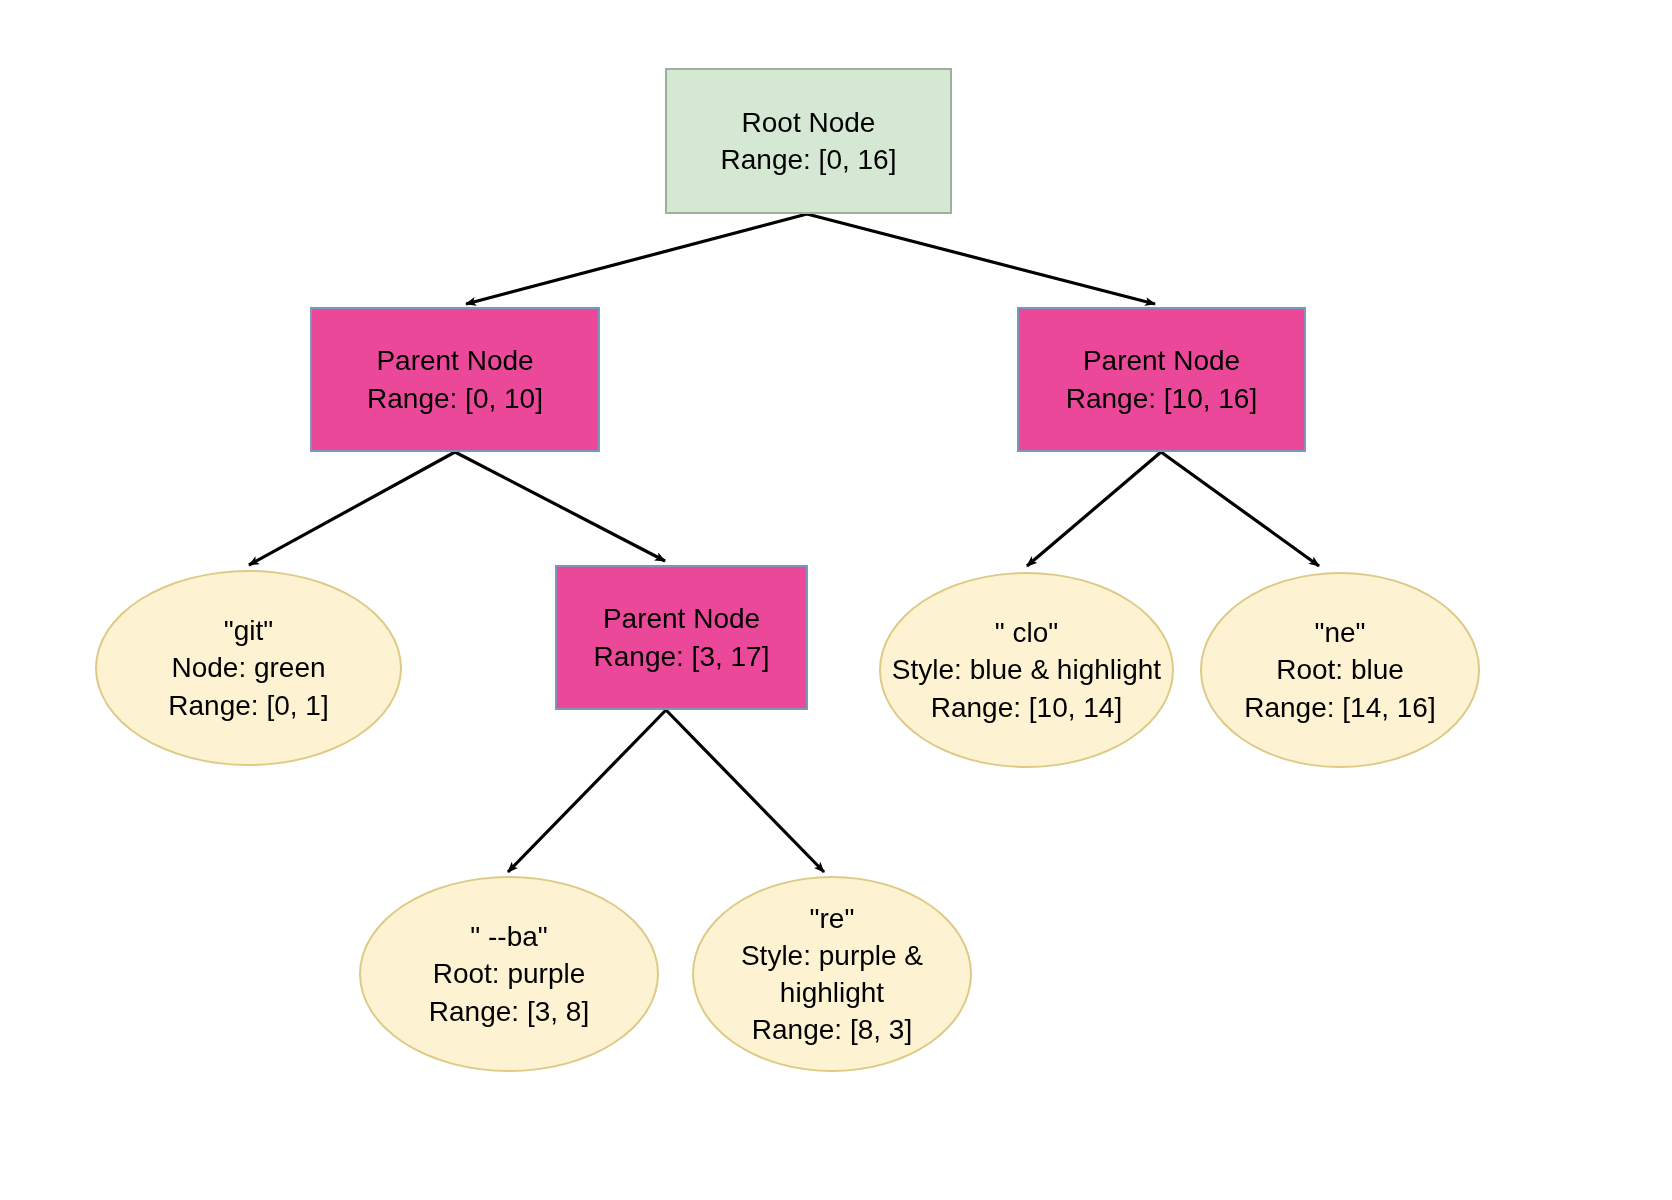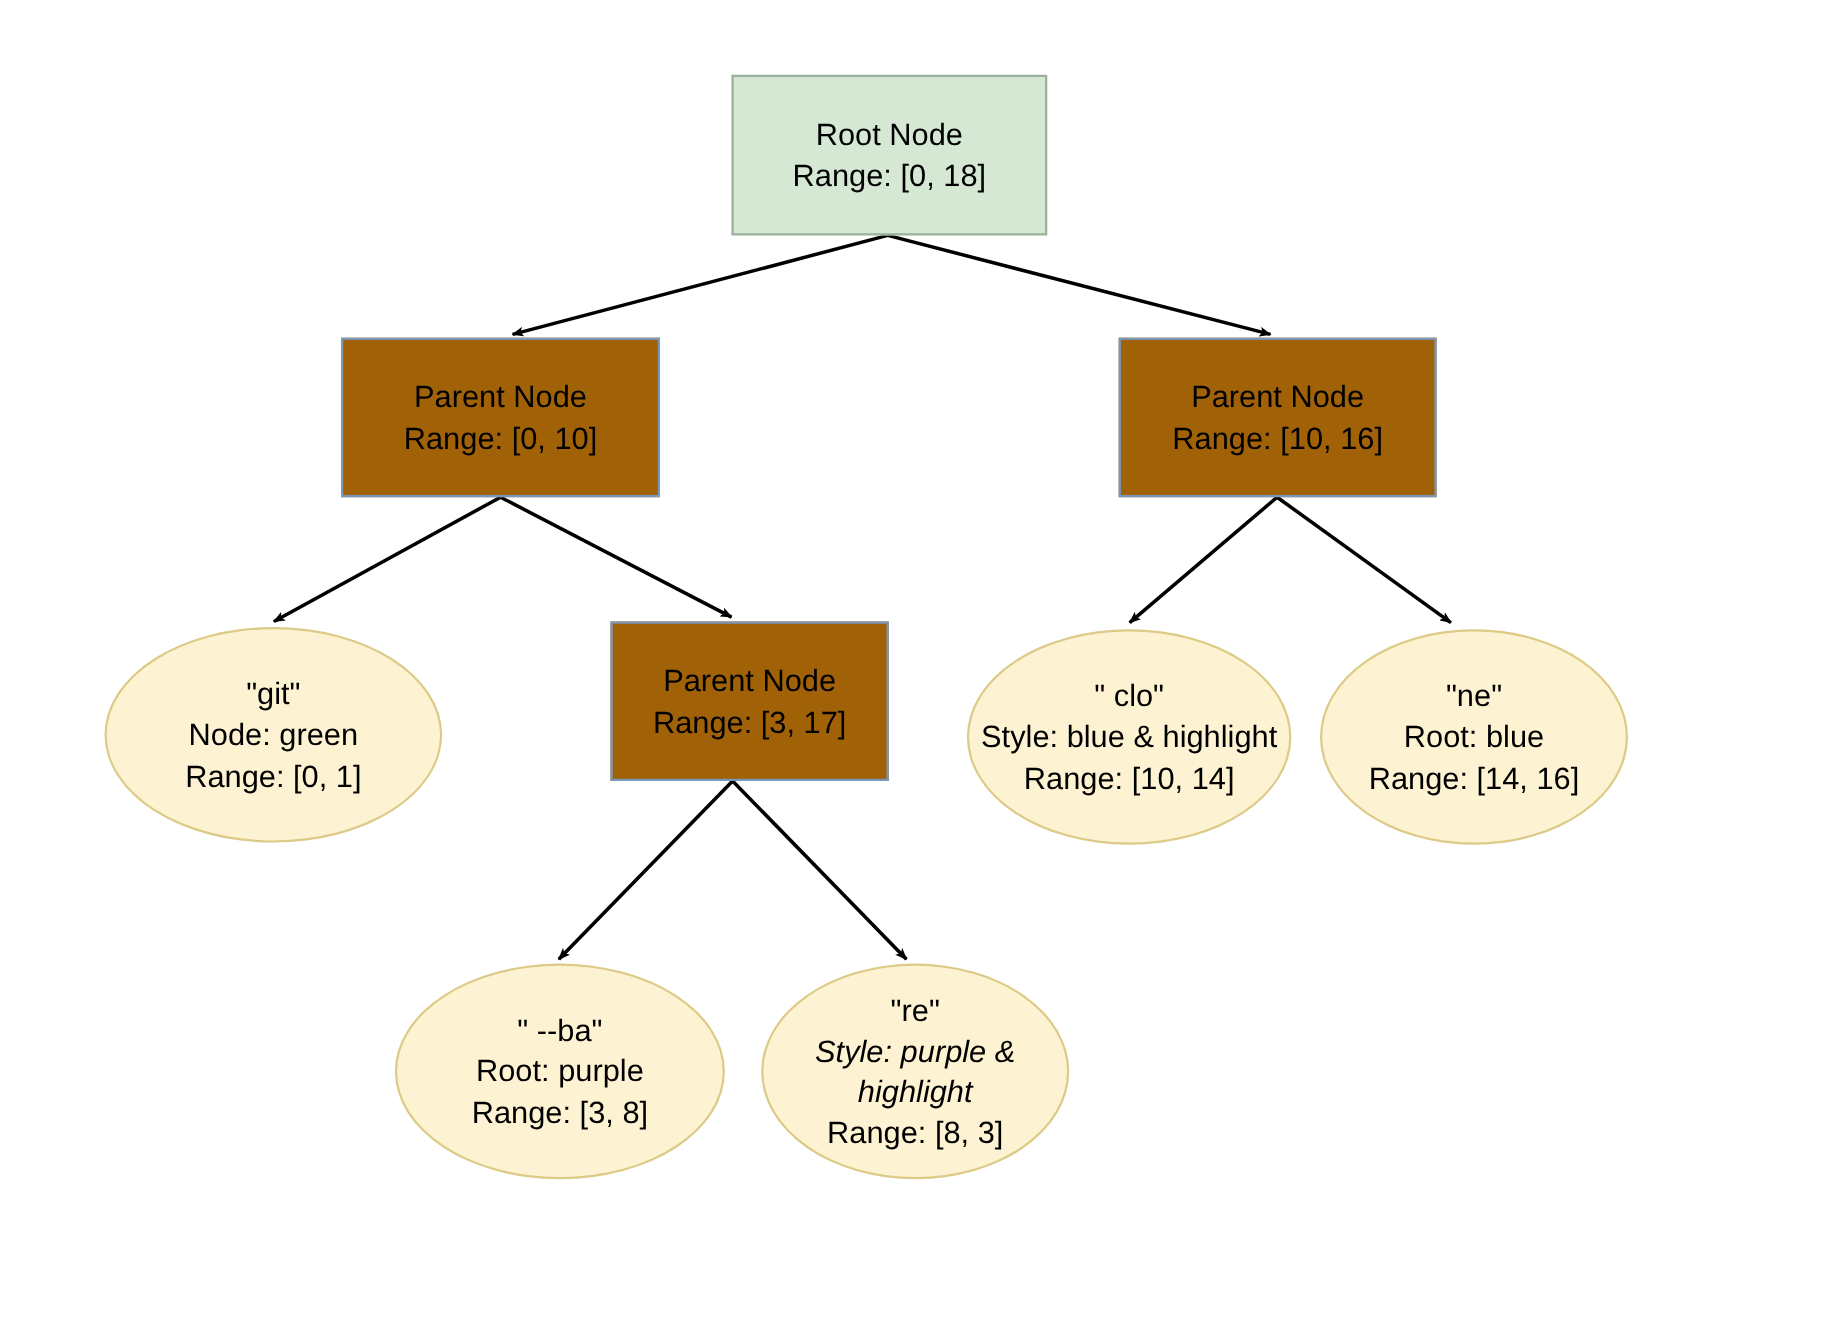--- a/index.html
+++ b/index.html
@@ -44,21 +44,21 @@
   }
   .node-rect {
     border-style: solid;
     border-width: 2px;
   }
   .node-rect.green {
     background: #d5e8d4;
     border-color: #9cb09b;
   }
   .node-rect.blue {
-    background: #a16207;
+    background: #ec4899;
     border-color: #7a97bd;
   }
   .node-ellipse {
     background: #fdf3d2;
     border: 2px solid #ddca86;
     border-radius: 50%;
   }
   .node-line {
     white-space: pre;
     display: block;
@@ -89,21 +89,21 @@
       <line x1="1161" y1="452" x2="1027" y2="566"></line>
       <line x1="1161" y1="452" x2="1319" y2="566"></line>
 
       <line x1="666" y1="710" x2="508" y2="872"></line>
       <line x1="666" y1="710" x2="824" y2="872"></line>
     </g>
   </svg>
 
   <div class="node node-rect green" style="left:665px; top:68px; width:287px; height:146px;">
     <span class="node-line">Root Node</span>
-    <span class="node-line">Range: [0, 18]</span>
+    <span class="node-line">Range: [0, 16]</span>
   </div>
 
   <div class="node node-rect blue" style="left:310px; top:307px; width:290px; height:145px;">
     <span class="node-line">Parent Node</span>
     <span class="node-line">Range: [0, 10]</span>
   </div>
 
   <div class="node node-rect blue" style="left:1017px; top:307px; width:289px; height:145px;">
     <span class="node-line">Parent Node</span>
     <span class="node-line">Range: [10, 16]</span>
@@ -133,17 +133,17 @@
   </div>
 
   <div class="node node-ellipse" style="left:359px; top:876px; width:300px; height:196px;">
     <span class="node-line">" --ba"</span>
     <span class="node-line">Root: purple</span>
     <span class="node-line">Range: [3, 8]</span>
   </div>
 
   <div class="node node-ellipse" style="left:692px; top:876px; width:280px; height:196px;">
     <span class="node-line">"re"</span>
-    <span class="node-line wrap" style="width:212px;font-style:italic;">Style: purple &amp; highlight</span>
+    <span class="node-line wrap" style="width:212px;">Style: purple &amp; highlight</span>
     <span class="node-line">Range: [8, 3]</span>
   </div>
 
 </div>
 
 </body></html>

